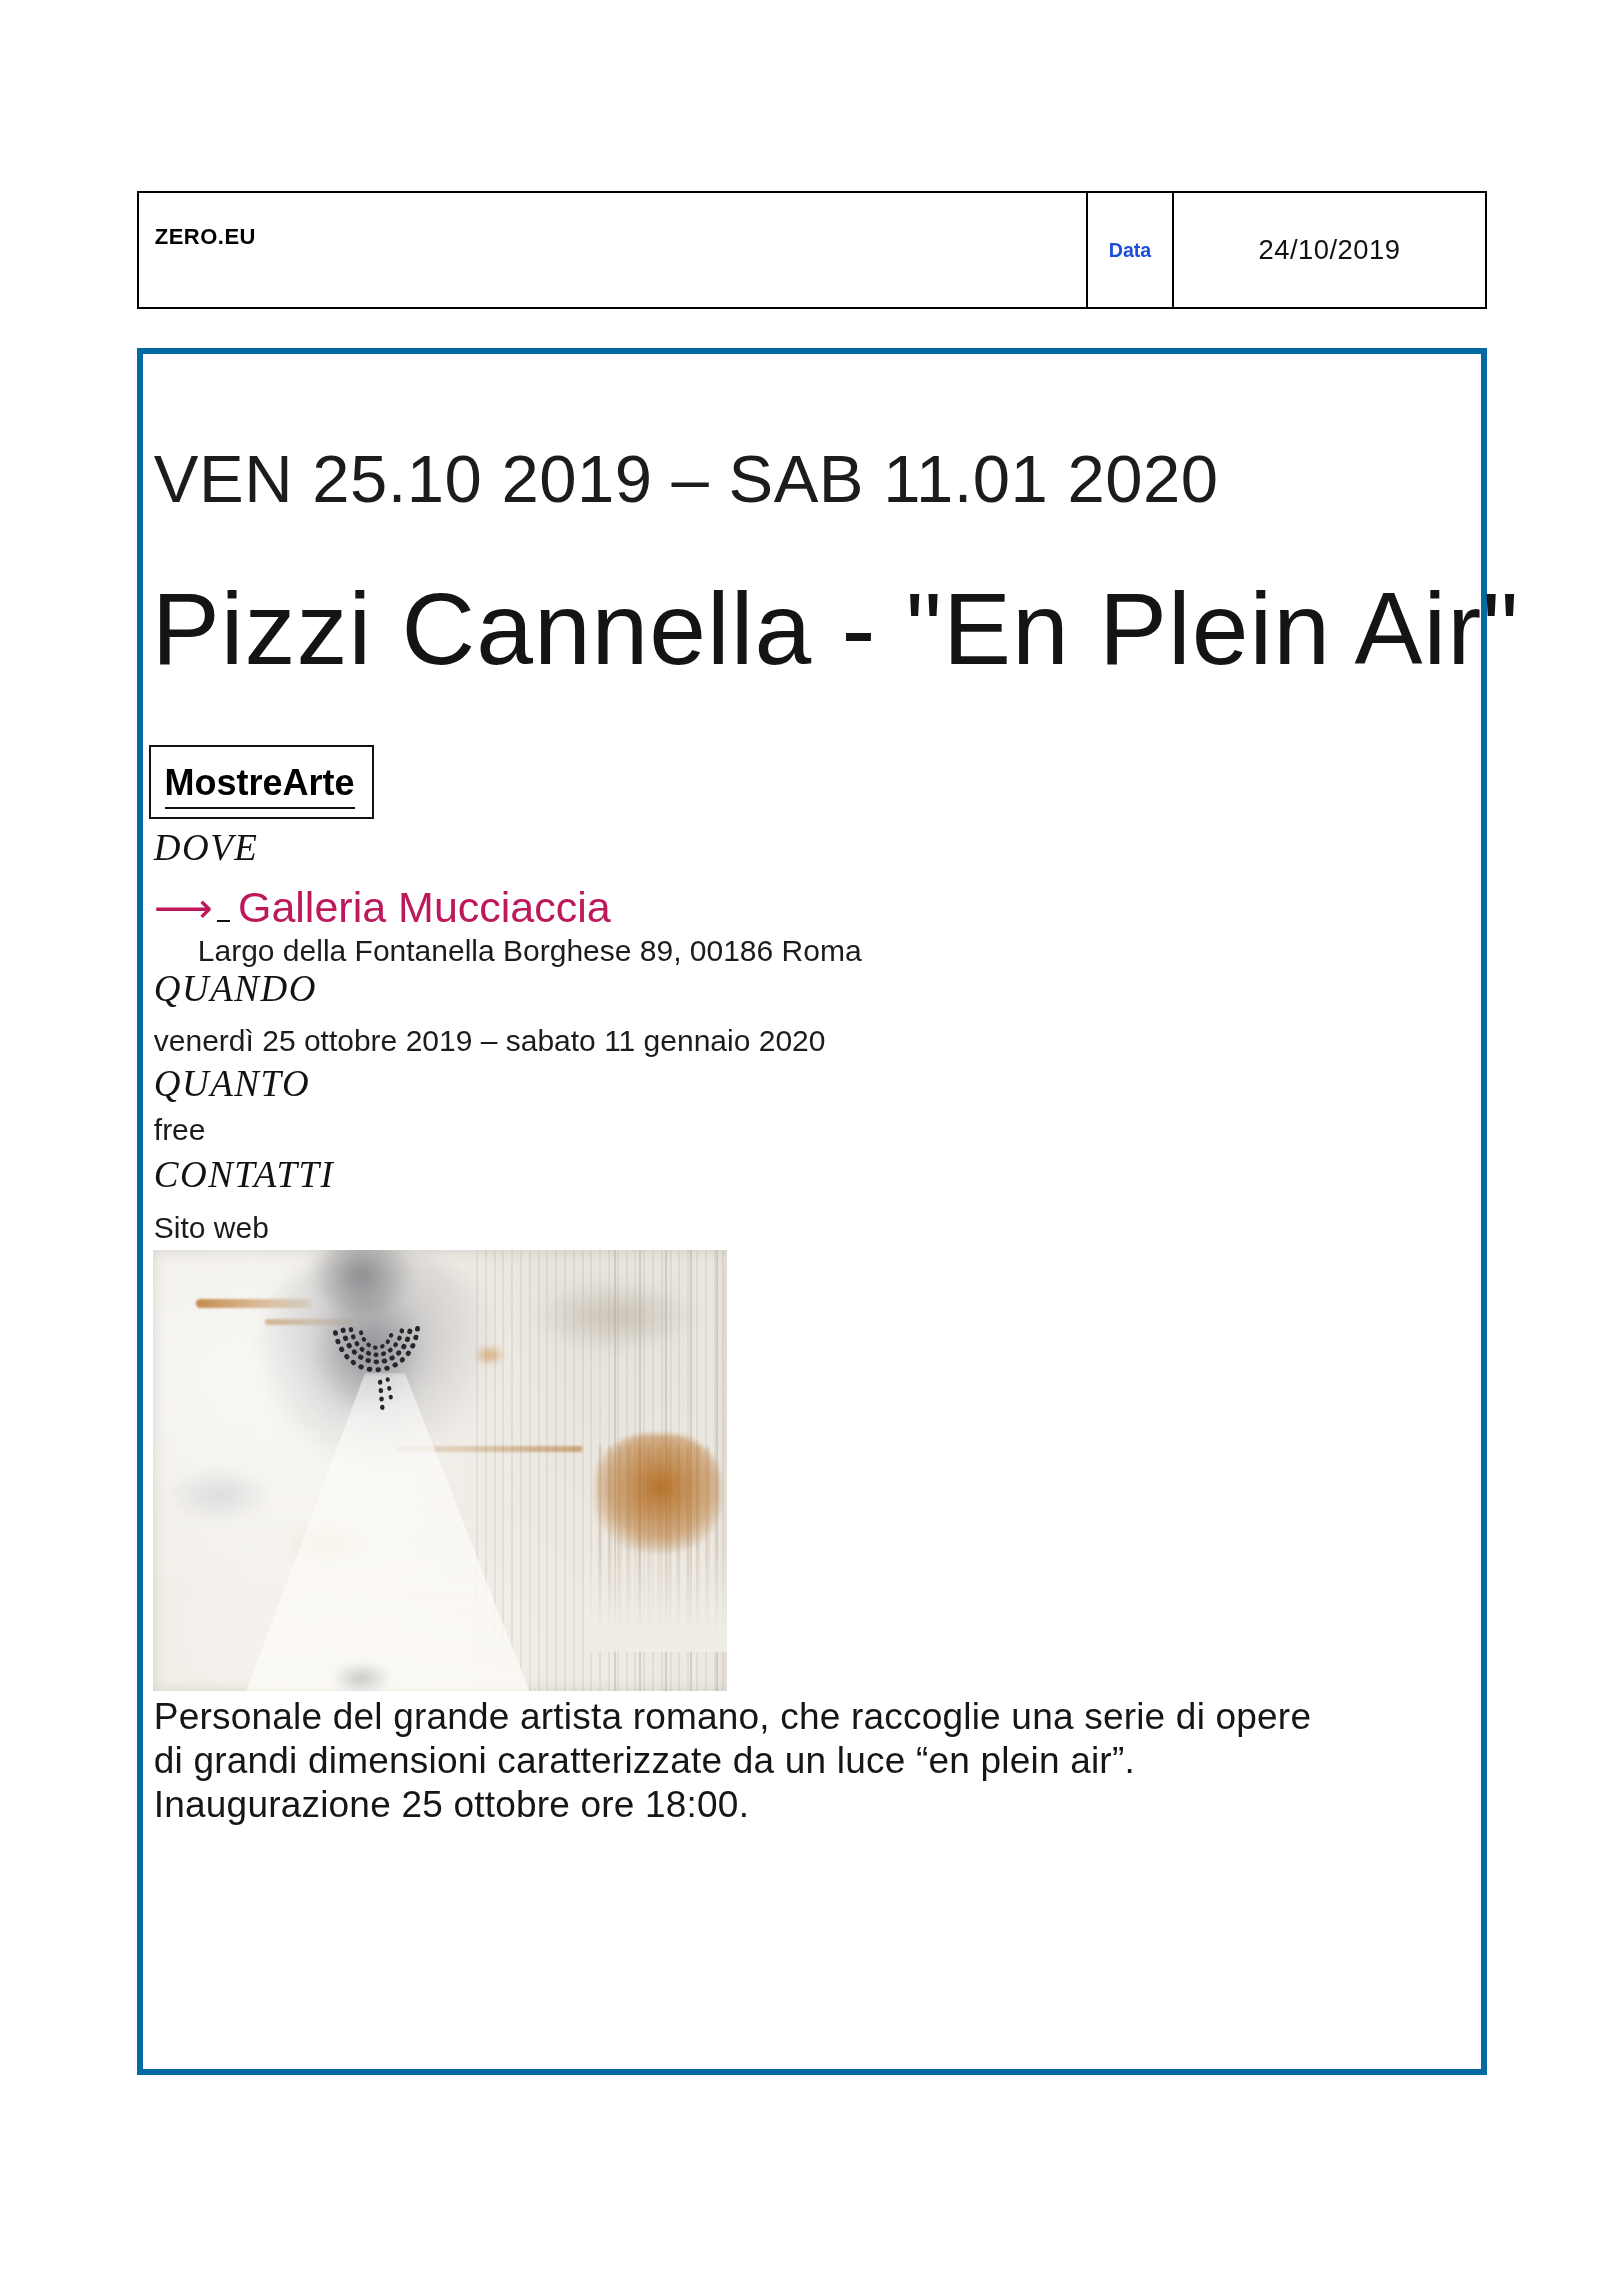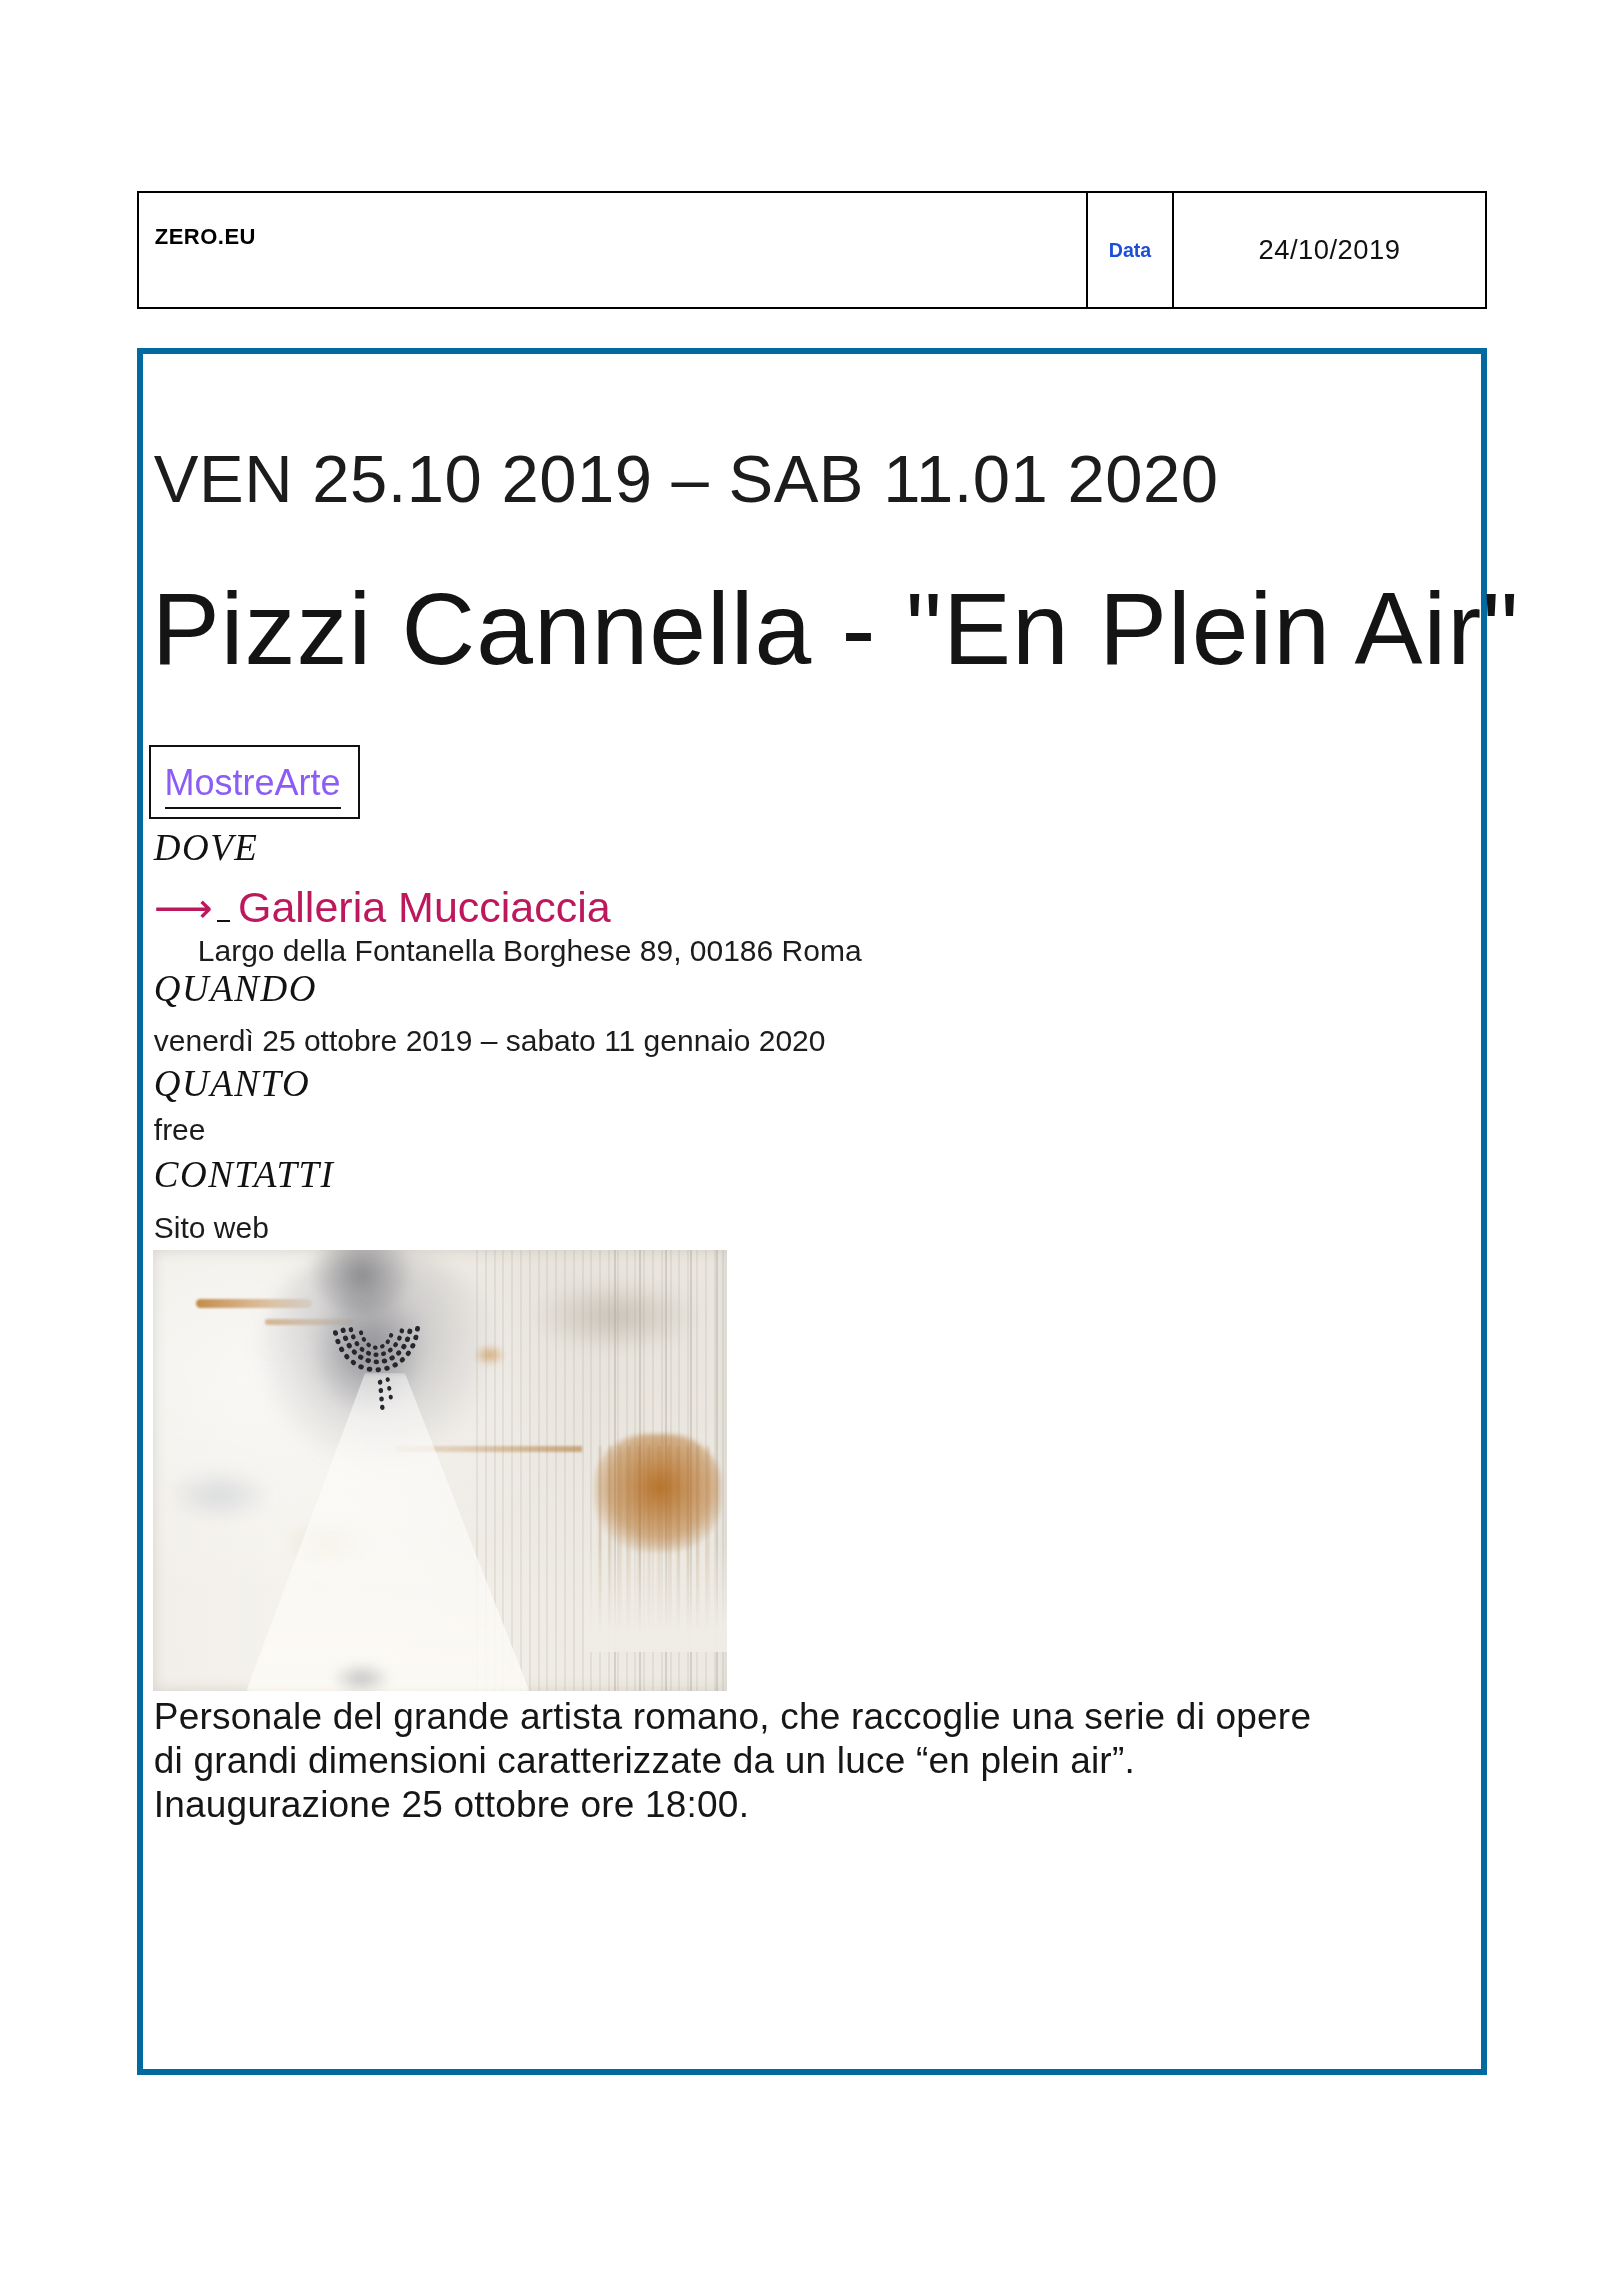--- a/index.html
+++ b/index.html
@@ -29,21 +29,21 @@
     border:6px solid #0369a1; background:#fff;
   }
   .abs { position:absolute; left:10.8px; white-space:nowrap; }
 
   .date-range { top:86px;  font-size:67px; letter-spacing:0.5px; color:#1c1c1c; }
   .title      { top:217px; left:8.8px; font-size:102px; letter-spacing:1px; color:#141414; }
 
   .badge {
     top:391px; left:5.9px; display:inline-block;
     border:2px solid #111; padding:14.7px 17.6px 13.7px 13.7px;
-    font-size:36px; color:#8b5cf6;
+    font-size:36px; color:#000000;font-weight:bold;
   }
   .badge .u { border-bottom:2.9px solid #111; padding-bottom:3.9px; }
 
   .label-serif {
     font-family:"Liberation Serif","DejaVu Serif",serif; font-style:italic;
     font-size:37px; letter-spacing:1.5px; color:#121212;
   }
   .dove-label     { top:472px; }
   .quando-label   { top:613px; }
   .quanto-label   { top:708px; }

